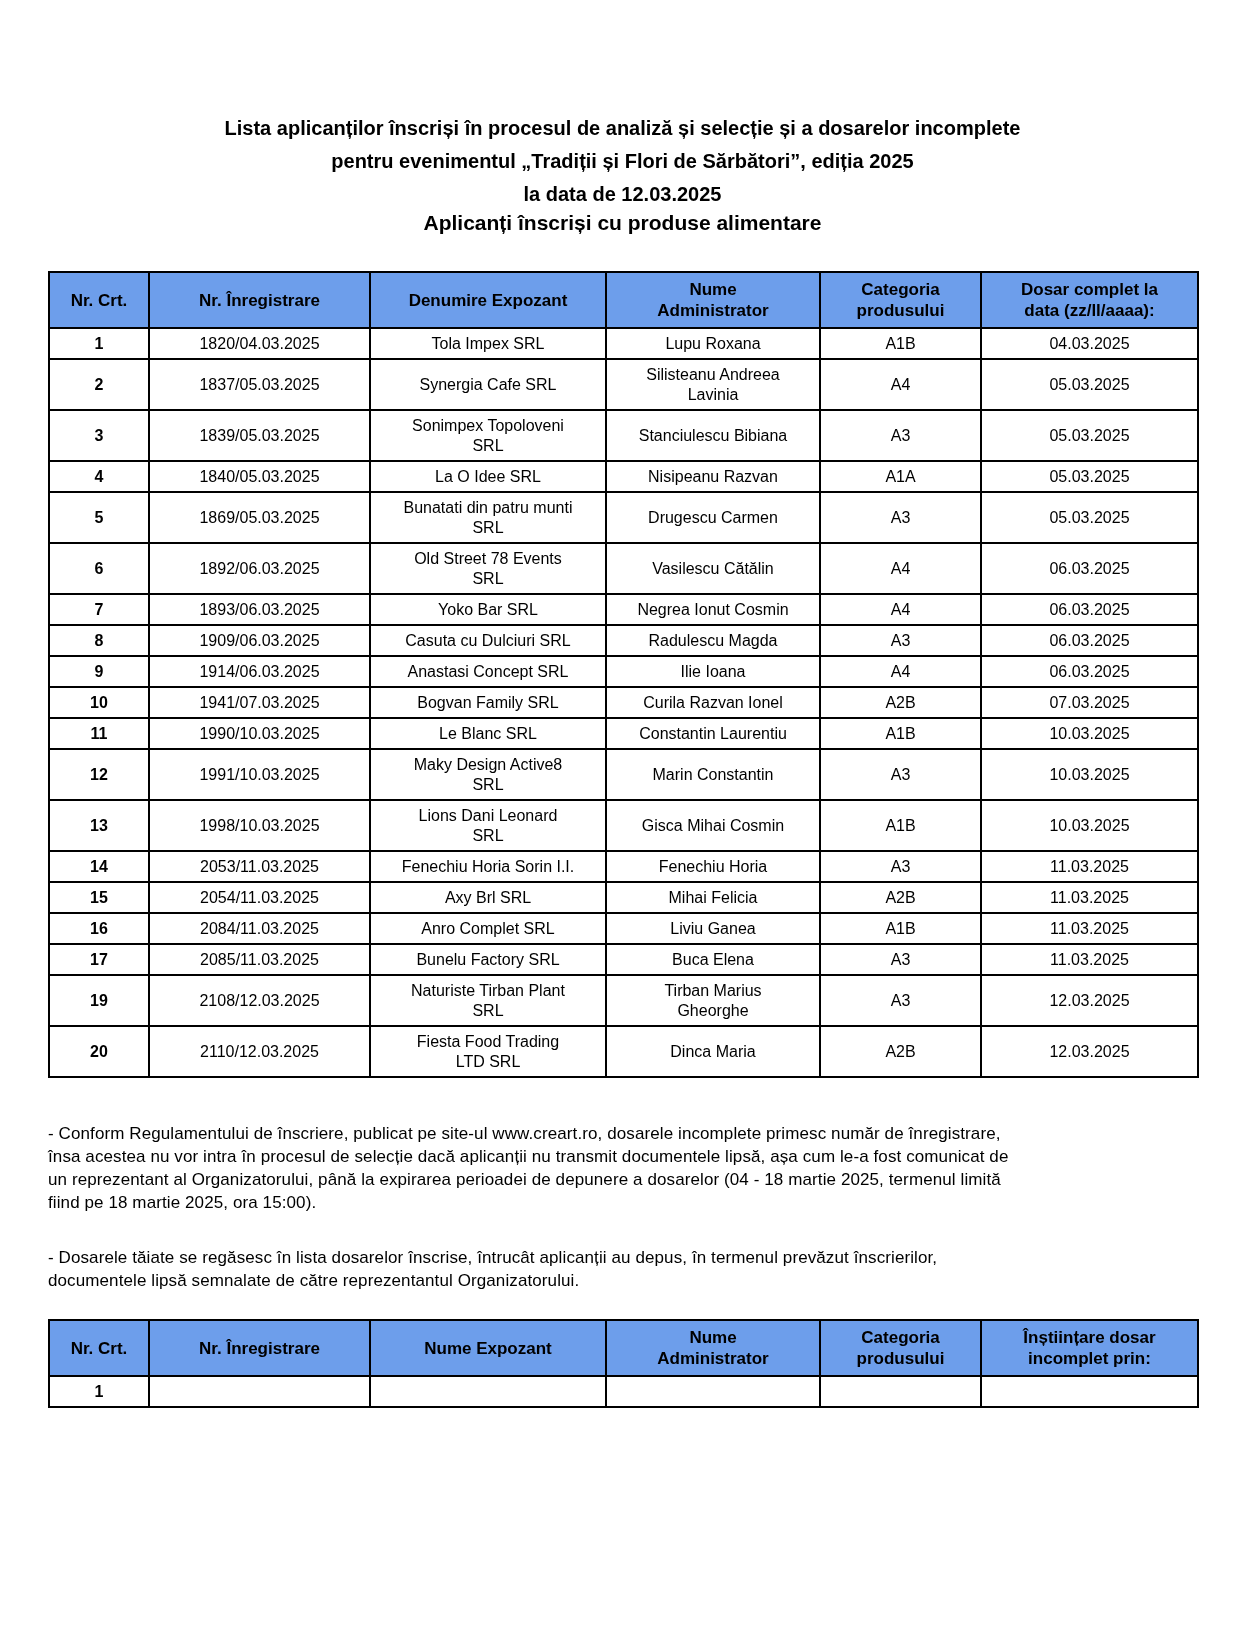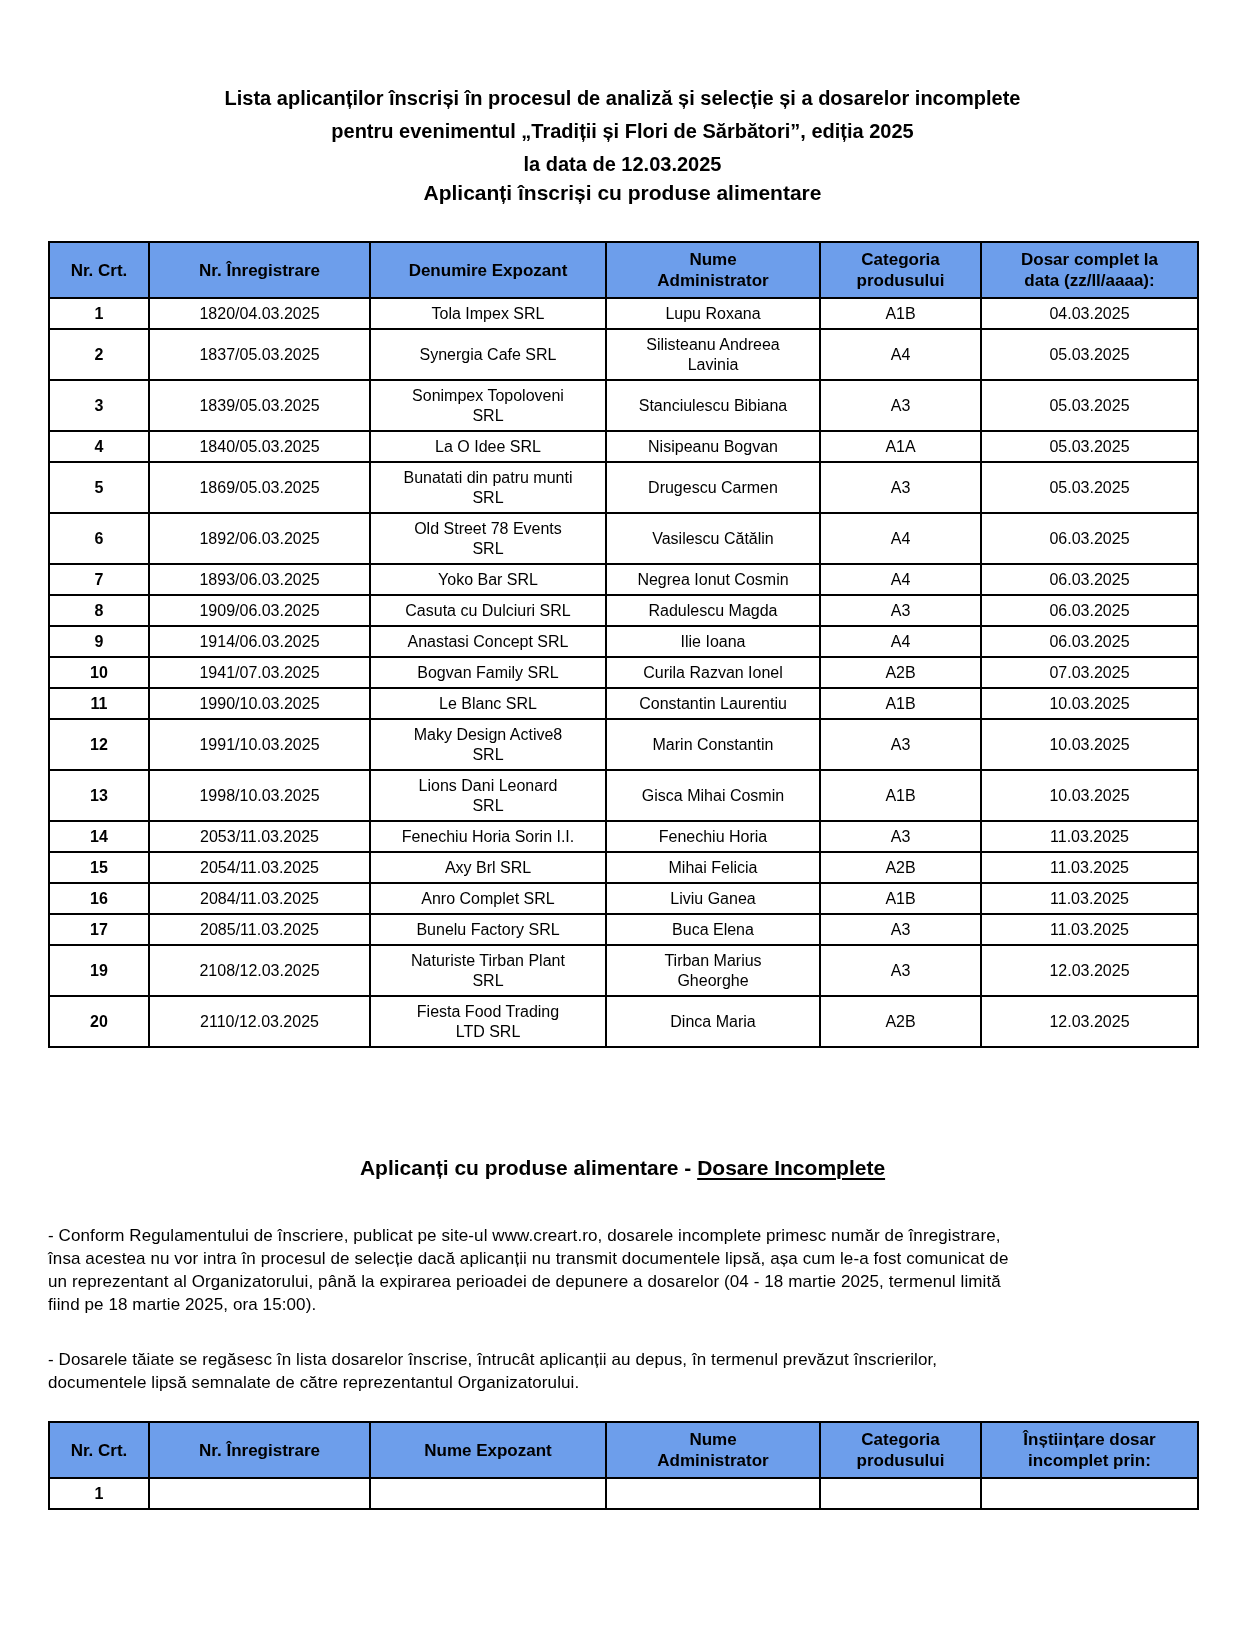--- a/index.html
+++ b/index.html
@@ -9,21 +9,21 @@
     background: #ffffff;
     color: #000000;
     font-family: "Liberation Sans", "DejaVu Sans", sans-serif;
     overflow: hidden;
   }
   .page {
     width: 1149px;
     margin-left: 48px;
   }
   .title-block {
-    padding-top: 82px;
+    padding-top: 112px;
     text-align: center;
     font-weight: bold;
     font-size: 20px;
     line-height: 33px;
   }
   .section-heading {
     text-align: center;
     font-weight: bold;
     font-size: 21px;
     line-height: 24px;
@@ -131,21 +131,21 @@
           <td>Sonimpex Topoloveni
 SRL</td>
           <td>Stanciulescu Bibiana</td>
           <td>A3</td>
           <td>05.03.2025</td>
         </tr>
         <tr>
           <td class="num">4</td>
           <td>1840/05.03.2025</td>
           <td>La O Idee SRL</td>
-          <td>Nisipeanu Bogvan</td>
+          <td>Nisipeanu Razvan</td>
           <td>A1A</td>
           <td>05.03.2025</td>
         </tr>
         <tr>
           <td class="num">5</td>
           <td>1869/05.03.2025</td>
           <td>Bunatati din patru munti
 SRL</td>
           <td>Drugescu Carmen</td>
           <td>A3</td>
@@ -265,24 +265,20 @@
           <td>2110/12.03.2025</td>
           <td>Fiesta Food Trading
 LTD SRL</td>
           <td>Dinca Maria</td>
           <td>A2B</td>
           <td>12.03.2025</td>
         </tr>
       </tbody>
   </table>
 
-  <div class="section-heading heading-2">
-    <span>Aplicanți cu produse alimentare -</span>
-    <span class="u-underline">Dosare Incomplete</span>
-  </div>
 
   <div class="note note-1">- Conform Regulamentului de înscriere, publicat pe site-ul www.creart.ro, dosarele incomplete primesc număr de înregistrare,
 însa acestea nu vor intra în procesul de selecție dacă aplicanții nu transmit documentele lipsă, așa cum le-a fost comunicat de
 un reprezentant al Organizatorului, până la expirarea perioadei de depunere a dosarelor (04 - 18 martie 2025, termenul limită
 fiind pe 18 martie 2025, ora 15:00).</div>
   <div class="note note-2">- Dosarele tăiate se regăsesc în lista dosarelor înscrise, întrucât aplicanții au depus, în termenul prevăzut înscrierilor,
 documentele lipsă semnalate de către reprezentantul Organizatorului.</div>
 
   <table class="table-2">
     <colgroup>

